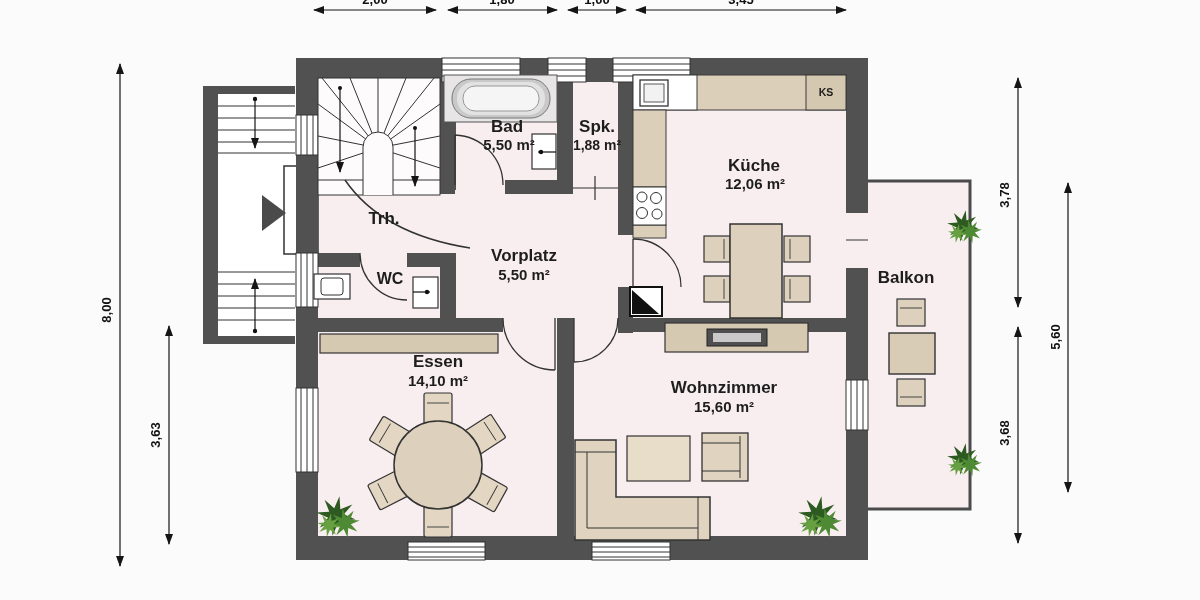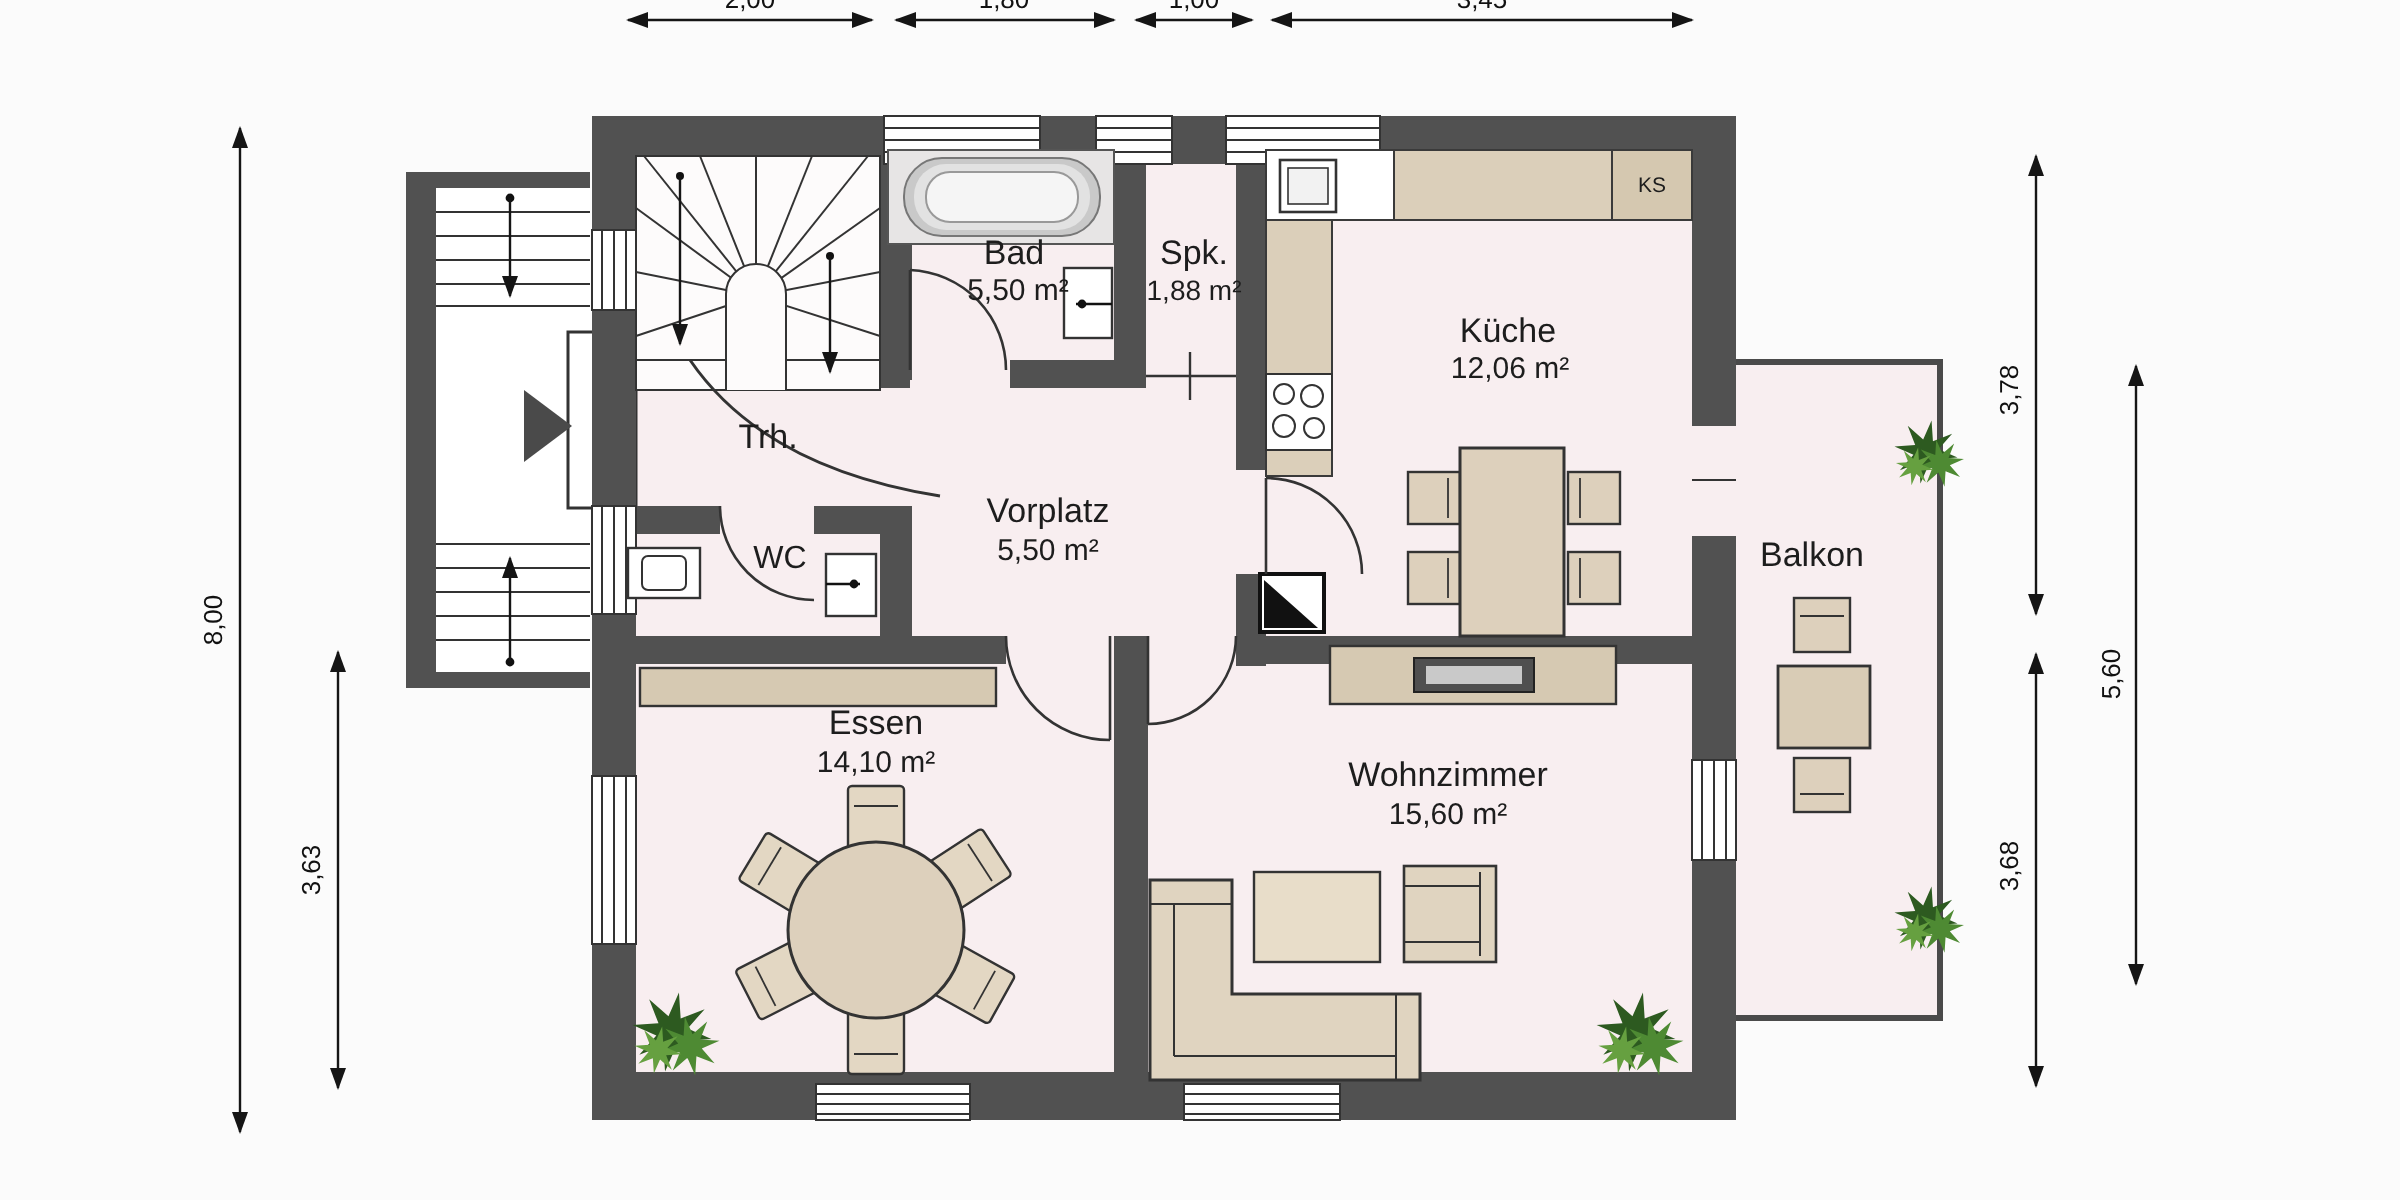--- a/index.html
+++ b/index.html
@@ -1,16 +1,16 @@
 <!DOCTYPE html>
 <html><head>
 <meta charset="utf-8">
 <style>
   html,body{margin:0;padding:0;width:1200px;height:600px;overflow:hidden;background:#fbfbfb;}
-  #plan-root{position:relative;width:1200px;height:516px;font-family:"Liberation Sans",sans-serif;}
+  #plan-root{position:relative;width:1200px;height:516px;font-family:"Liberation Sans",sans-serif;font-weight:bold;}
   svg{position:absolute;left:0;top:0;}
   svg text{font-family:"Liberation Sans",sans-serif;fill:#1d1d1d;}
   .room-name{font-size:17px;}
   .room-area{font-size:15px;}
   .room-area-sm{font-size:14px;}
   .wc-name{font-size:16px;}
   .ks-label{font-size:10.5px;}
   .dim-label{font-size:13px;fill:#111;}
   .wall{fill:#515151;shape-rendering:crispEdges;}
   .floor{fill:#f8eef0;}

